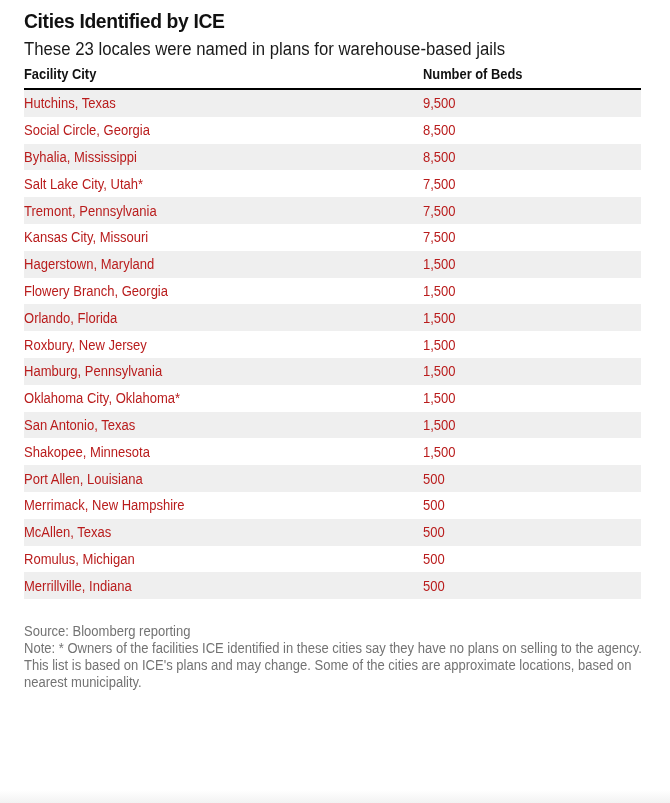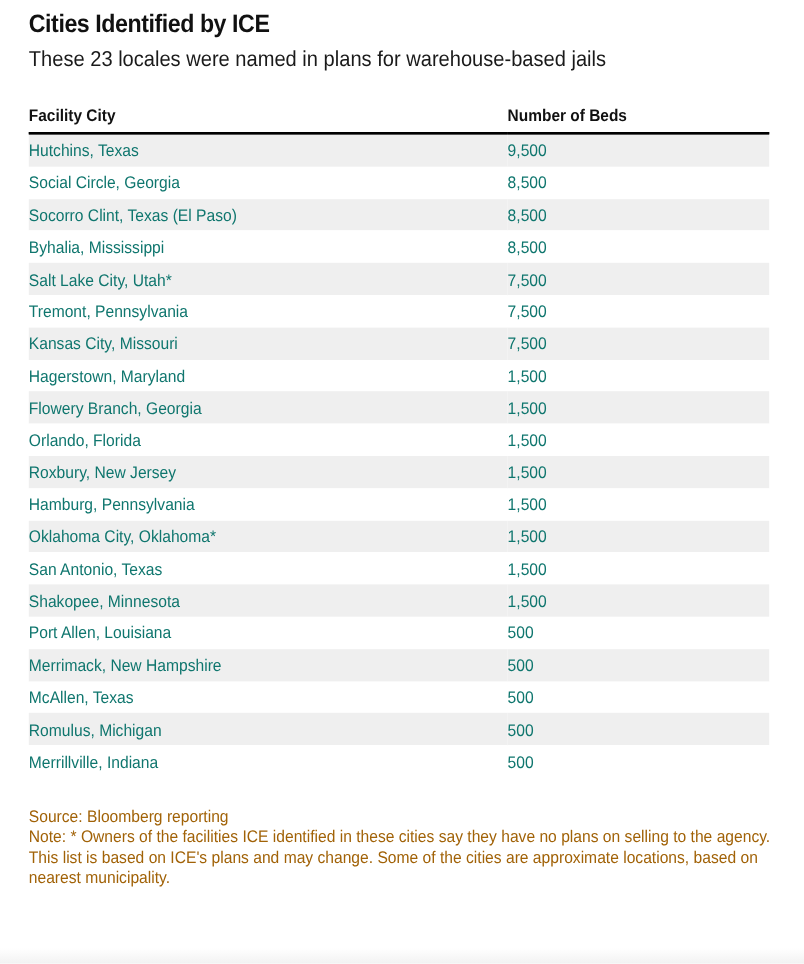--- a/index.html
+++ b/index.html
@@ -37,21 +37,21 @@
       margin: 5px 0 0 0;
       line-height: 22px;
       color: #1a1a1a;
       transform: scaleX(0.93);
       transform-origin: left center;
       white-space: nowrap;
     }
     table {
       border-collapse: collapse;
       width: 617px;
-      margin-top: 28px;
+      margin-top: 6px;
       font-size: 14px;
     }
     thead th {
       text-align: left;
       font-weight: bold;
       font-size: 14px;
       padding: 0 0 6px 0;
       border-bottom: 2px solid #000000;
       height: 14px;
       line-height: 16px;
@@ -61,35 +61,35 @@
       transform: scaleX(0.92);
       transform-origin: left center;
       white-space: nowrap;
     }
     th.col-city { width: 399px; }
     tbody td {
       height: 26.8px;
       padding: 0;
       line-height: 16px;
       vertical-align: middle;
-      color: #0f766e;
+      color: #b91c1c;
     }
     tbody td .cell {
       display: inline-block;
       transform: scaleX(0.93);
       transform-origin: left center;
       white-space: nowrap;
     }
     tbody tr:nth-child(odd) td { background: #efefef; }
     tbody tr:nth-child(even) td { background: #ffffff; }
     .footer {
       margin-top: 24px;
       font-size: 14px;
       line-height: 17px;
-      color: #a16207;
+      color: #737373;
       width: 640px;
     }
     .footer div {
       transform: scaleX(0.93);
       transform-origin: left center;
     }
     .note {
       width: 685px;
     }
   </style>
@@ -107,24 +107,20 @@
         <th class="col-beds"><span class="hdr">Number of Beds</span></th>
       </tr>
     </thead>
     <tbody id="table-body">
         <tr>
           <td><span class="cell">Hutchins, Texas</span></td>
           <td><span class="cell">9,500</span></td>
         </tr>
         <tr>
           <td><span class="cell">Social Circle, Georgia</span></td>
-          <td><span class="cell">8,500</span></td>
-        </tr>
-        <tr>
-          <td><span class="cell">Socorro Clint, Texas (El Paso)</span></td>
           <td><span class="cell">8,500</span></td>
         </tr>
         <tr>
           <td><span class="cell">Byhalia, Mississippi</span></td>
           <td><span class="cell">8,500</span></td>
         </tr>
         <tr>
           <td><span class="cell">Salt Lake City, Utah*</span></td>
           <td><span class="cell">7,500</span></td>
         </tr>

